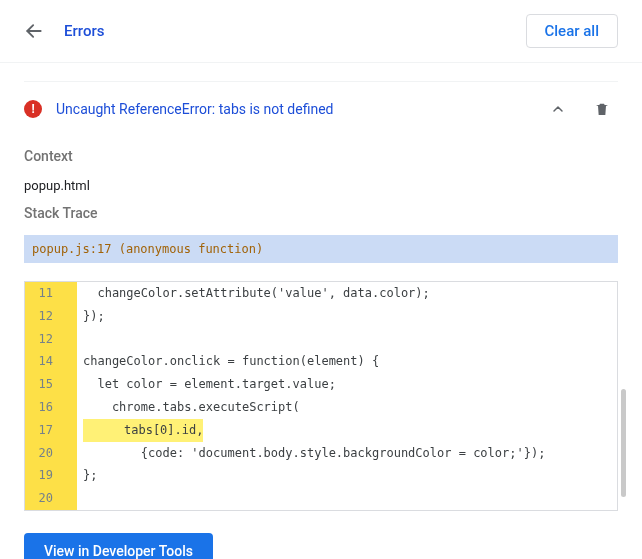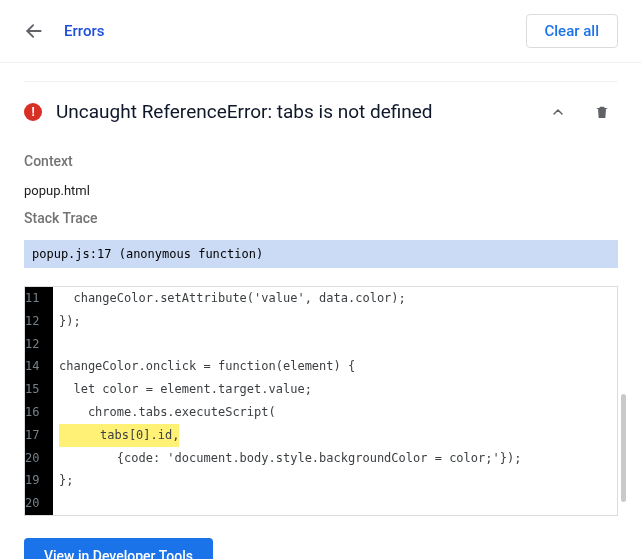--- a/index.html
+++ b/index.html
@@ -71,22 +71,22 @@
       border-radius: 50%;
       display: flex;
       align-items: center;
       justify-content: center;
       color: #fff;
       font-size: 12px;
       font-weight: 700;
       flex-shrink: 0;
     }
     .error-msg {
-      font-size: 19px;
-      color: #0f172a;
+      font-size: 14px;
+      color: #1d4ed8;
     }
     .error-right {
       display: flex;
       align-items: center;
       gap: 28px;
     }
     .chevron-icon, .trash-icon {
       color: #5f6368;
       cursor: pointer;
       display: flex;
@@ -103,40 +103,40 @@
       font-size: 13px;
       color: #202124;
       margin-bottom: 0;
     }
     .stack-trace-bar {
       background: #cbdbf5;
       font-family: 'Menlo', 'Consolas', monospace;
       font-size: 12px;
       padding: 7px 8px;
       margin-bottom: 18px;
-      color: #000000;
+      color: #a16207;
     }
     .code-wrapper {
       position: relative;
     }
     .code-block {
       border: 1px solid #dadce0;
       font-family: 'Menlo', 'Consolas', monospace;
       font-size: 12px;
       line-height: 1.9;
       overflow: hidden;
     }
     .code-line {
       display: flex;
     }
     .line-number {
-      width: 28px;
+      width: 52px;
       text-align: right;
       padding-right: 24px;
-      background: #000000;
+      background: #fde047;
       color: #75818a;
       flex-shrink: 0;
       user-select: none;
     }
     .line-content {
       padding-left: 6px;
       white-space: pre;
       color: #3c4043;
       display: flex;
       align-items: center;

